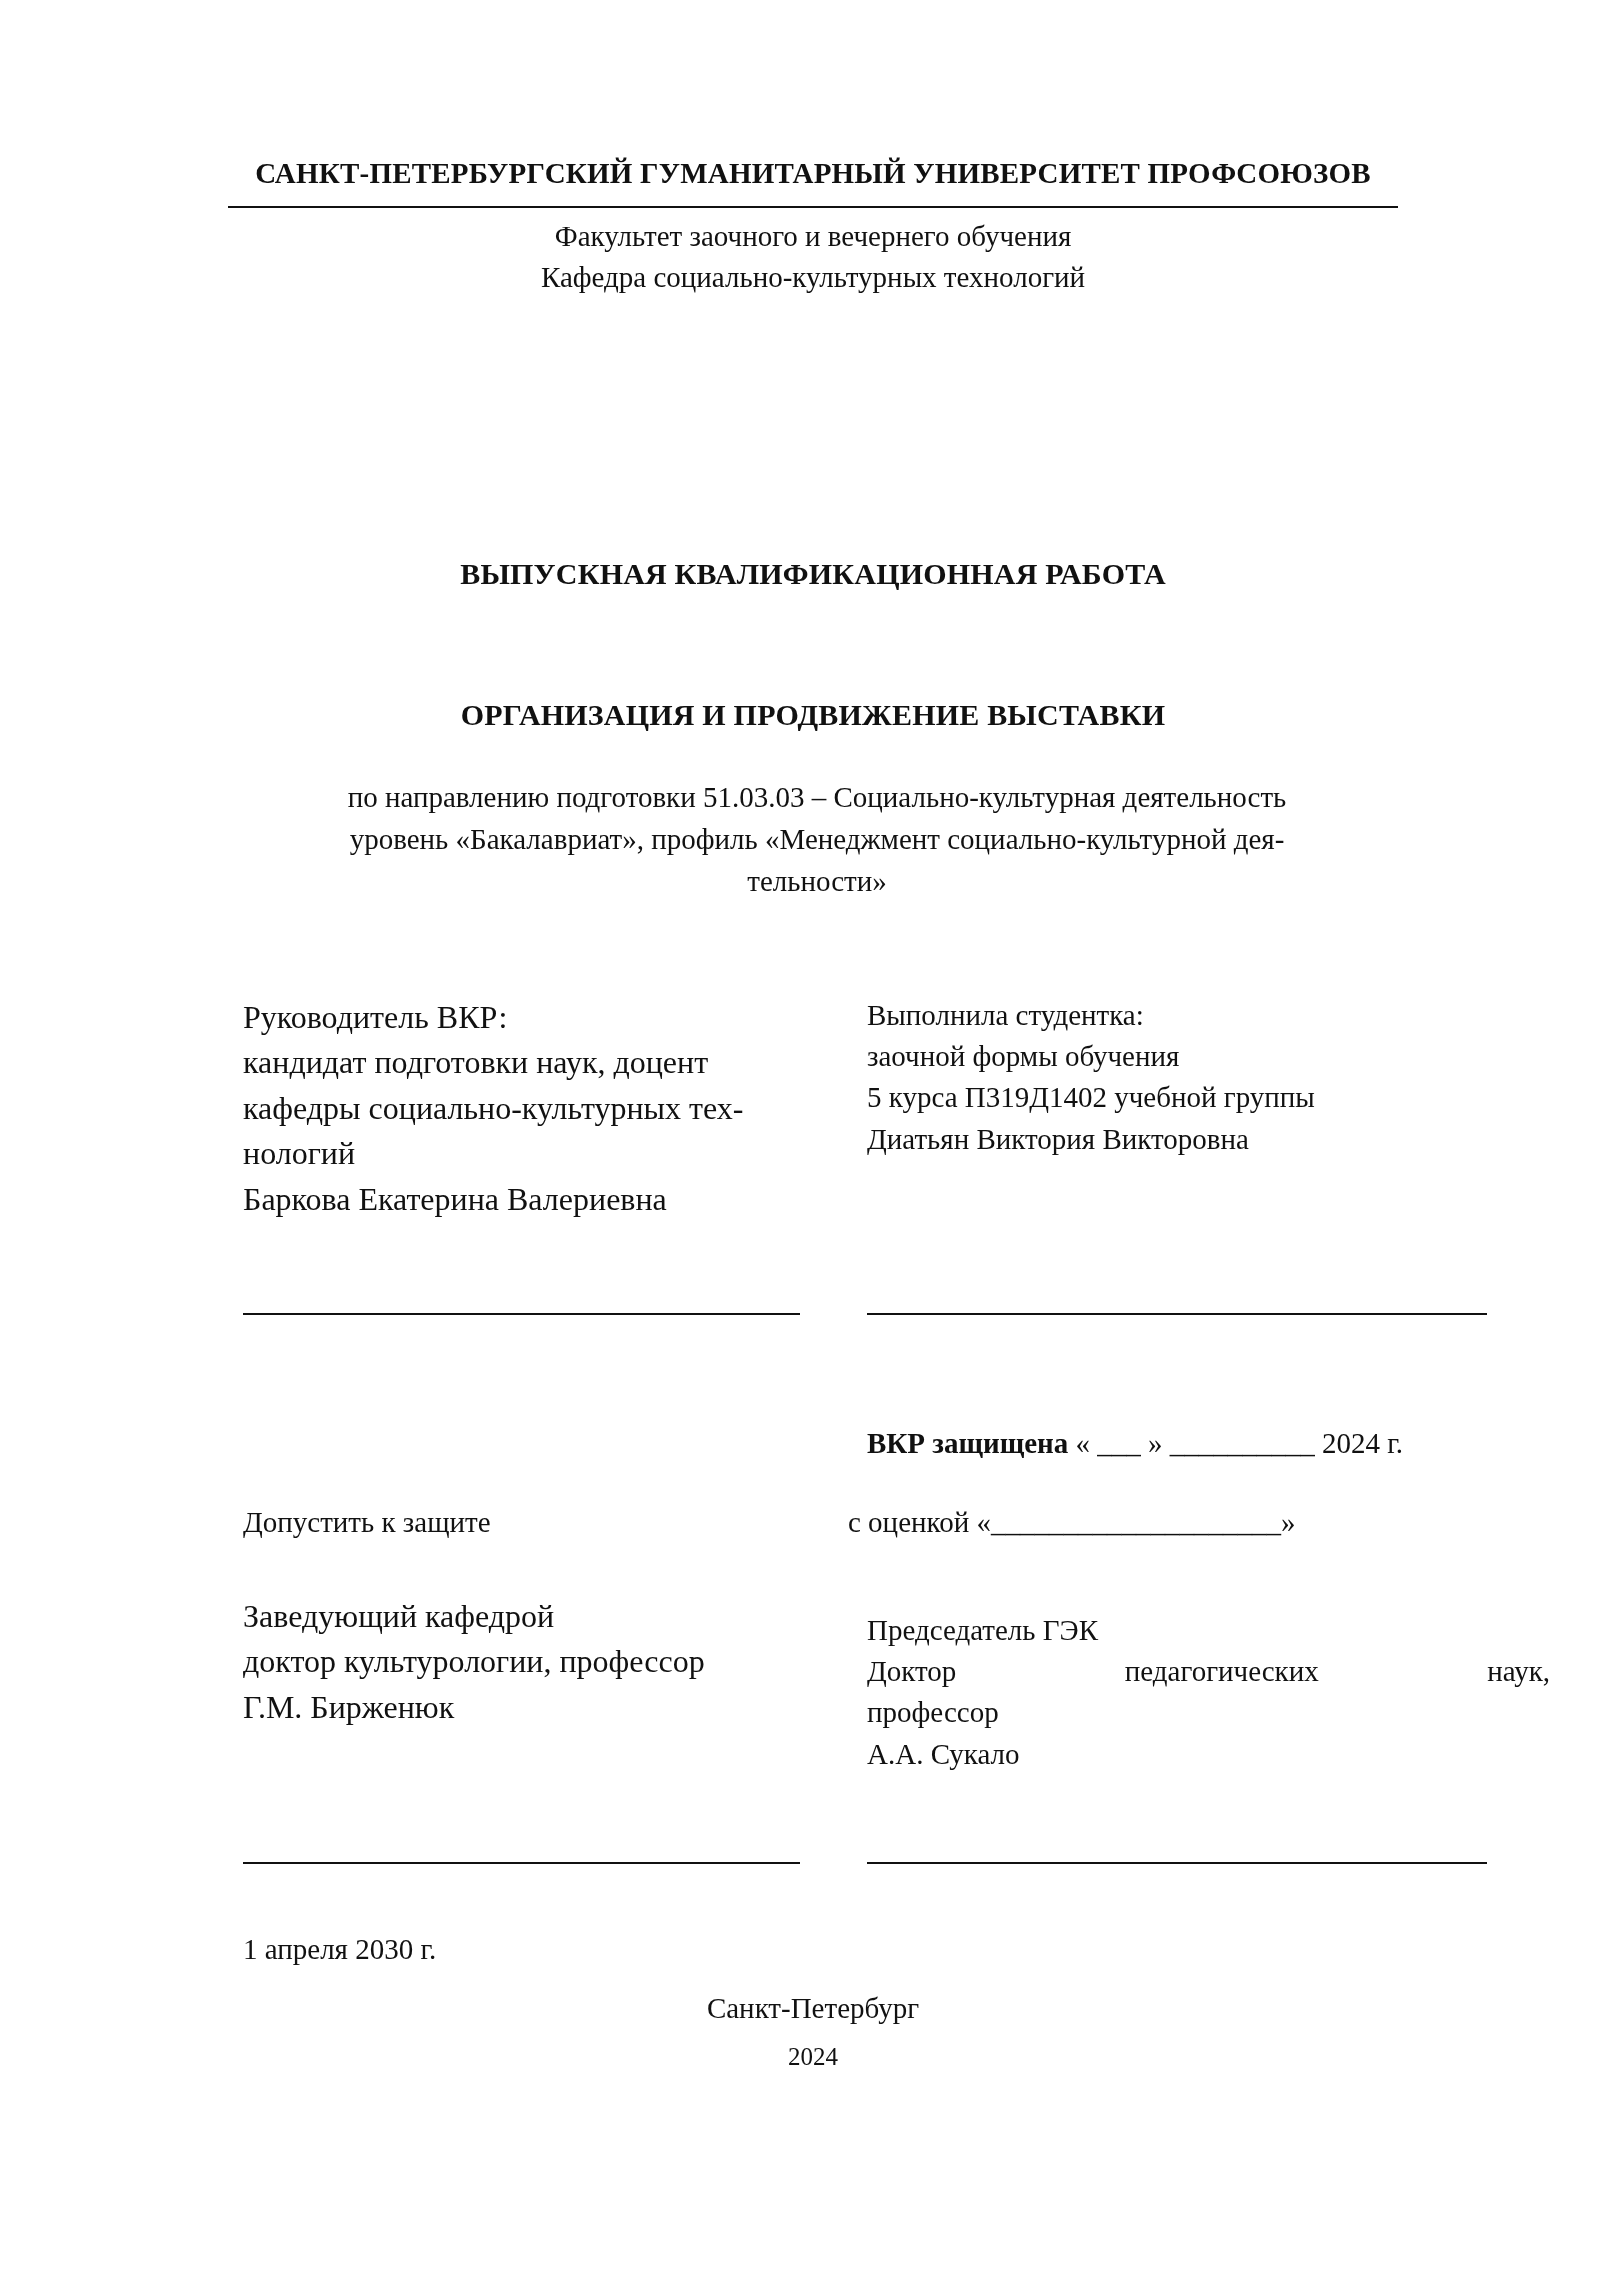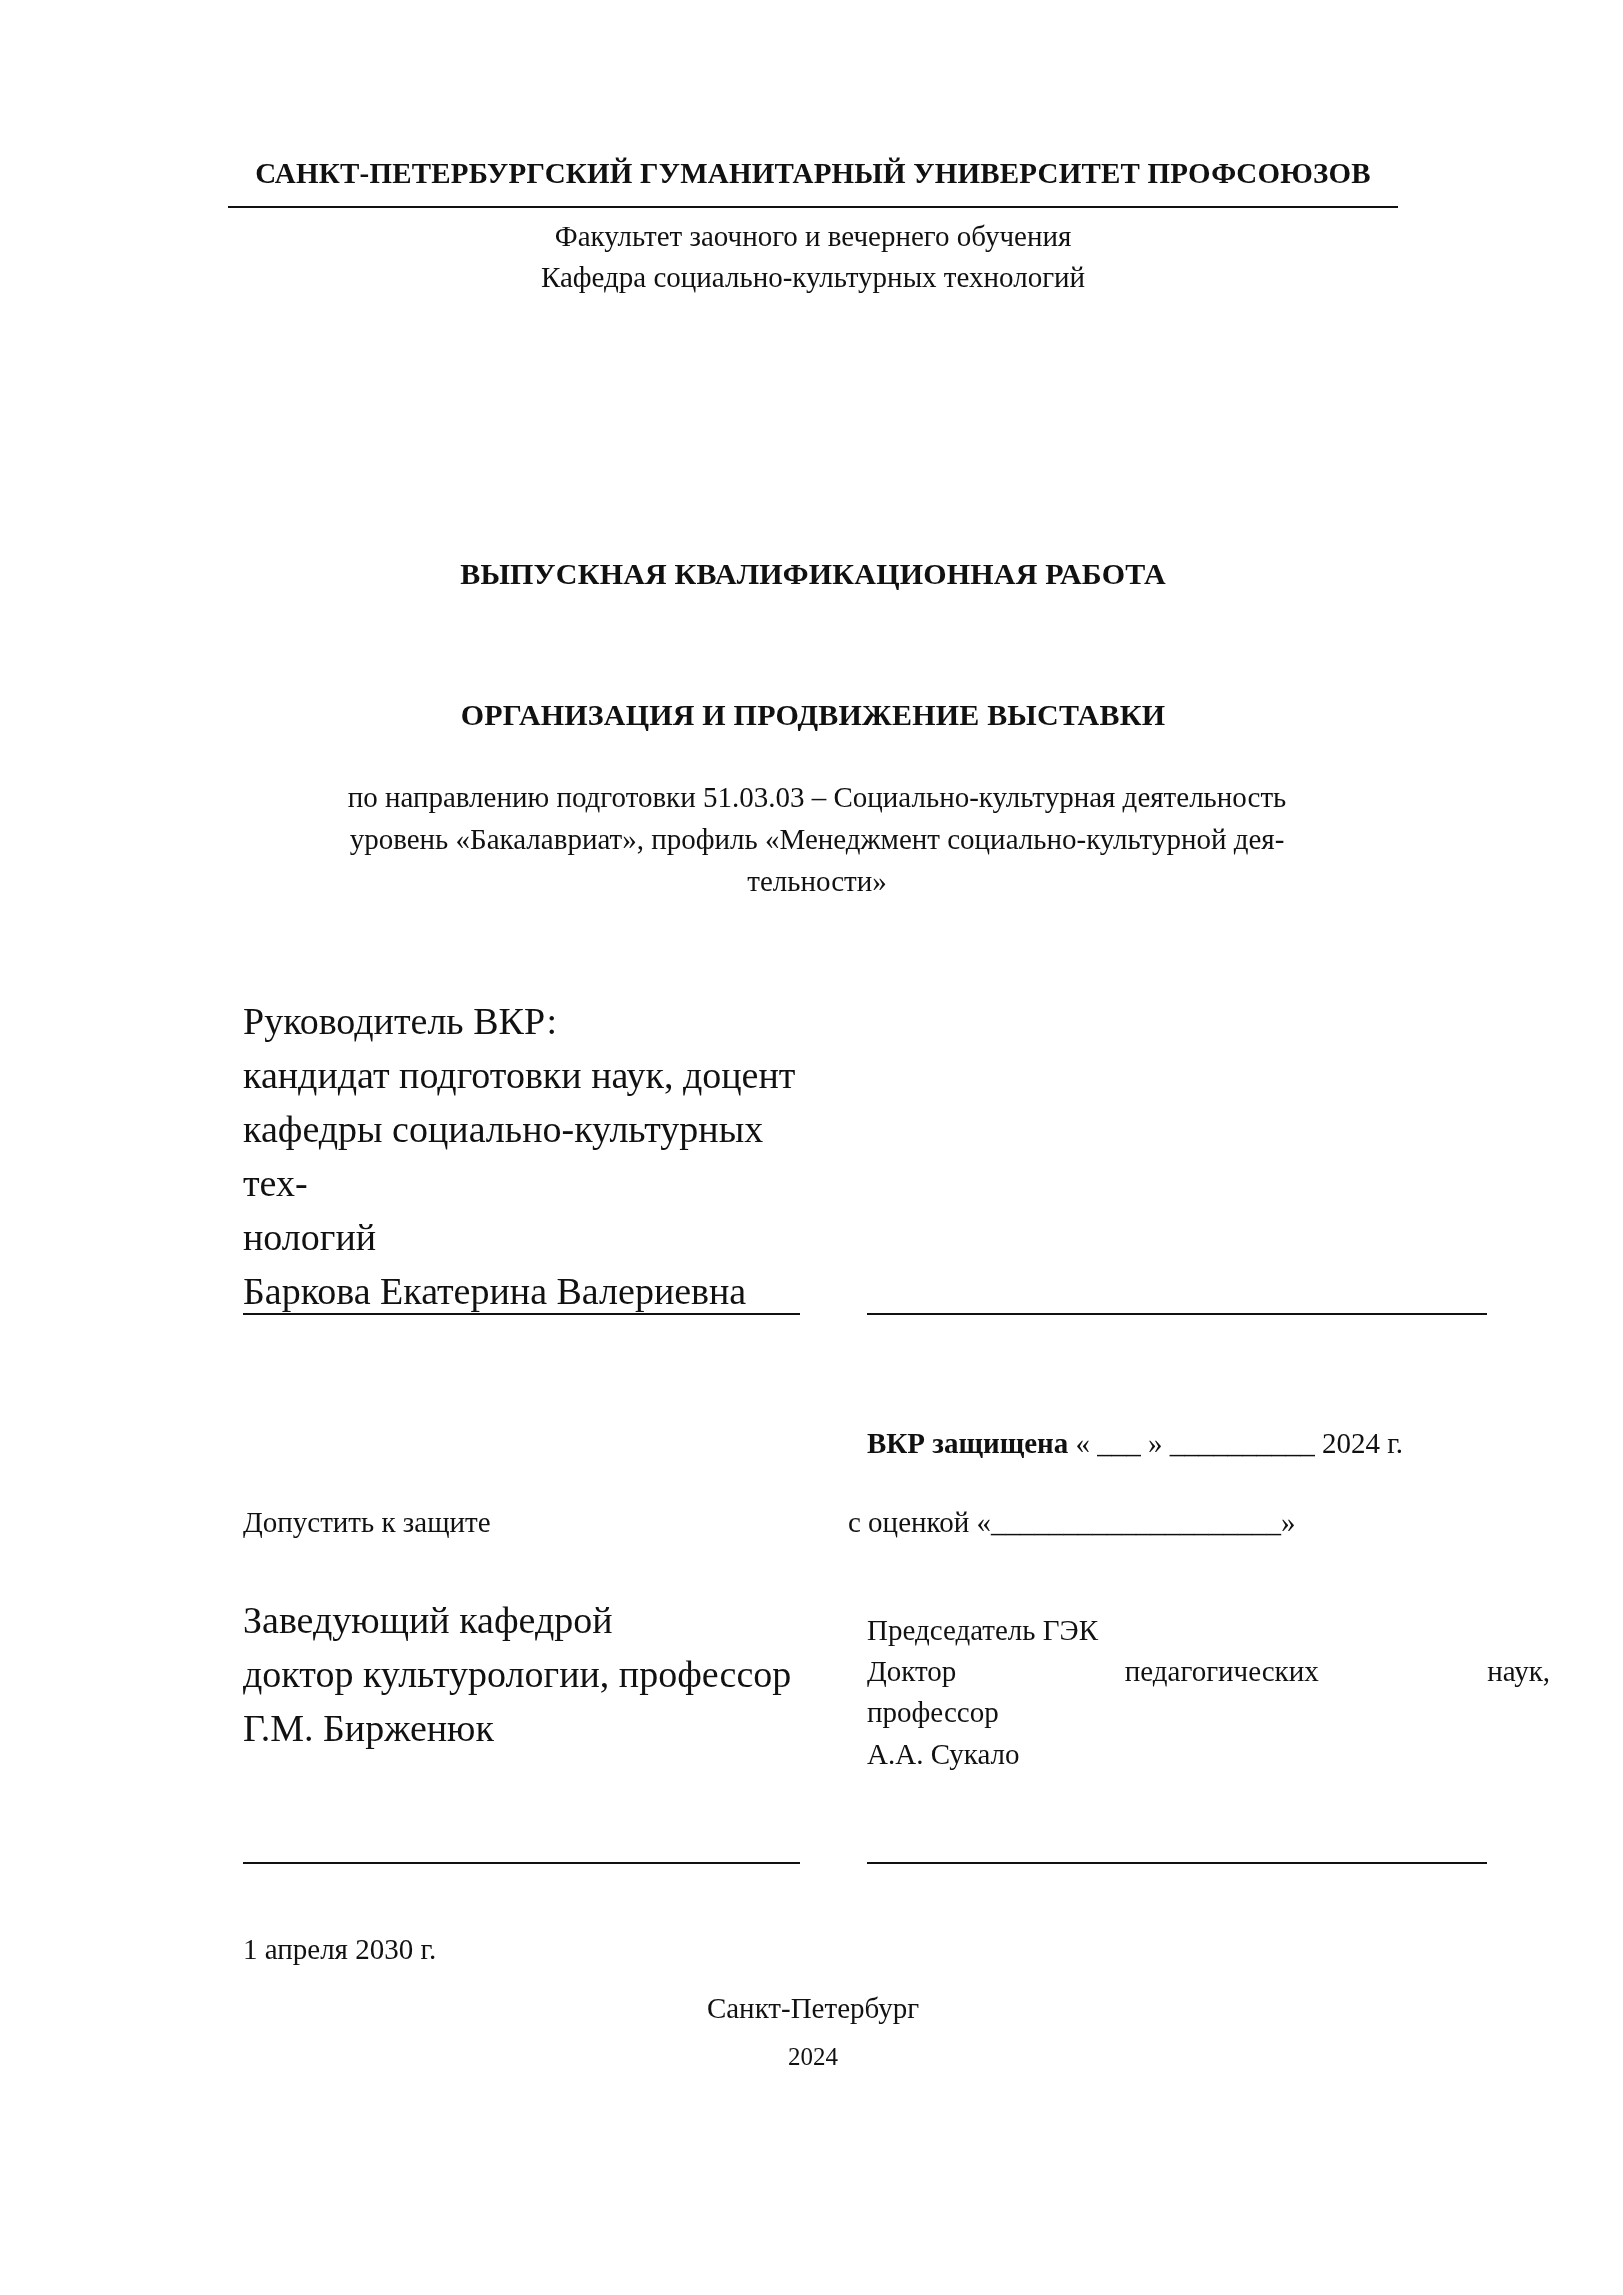--- a/index.html
+++ b/index.html
@@ -84,21 +84,21 @@
     font-size: 29px;
     line-height: 1.44;
     margin-top: 23px;
   }
 
   
   .col-left {
     position: absolute;
     left: 243px;
     width: 581px;
-    font-size: 38px;
+    font-size: 32px;
     line-height: 1.42;
   }
   .col-right {
     position: absolute;
     left: 867px;
     width: 691px;
     font-size: 29px;
     line-height: 1.42;
   }
   .block-supervisor { top: 995px; }
@@ -193,20 +193,26 @@
   </div>
 
   <div class="col-left block-supervisor">
     <div>Руководитель ВКР:</div>
     <div>кандидат подготовки наук, доцент</div>
     <div>кафедры социально-культурных тех-</div>
     <div>нологий</div>
     <div>Баркова Екатерина Валериевна</div>
   </div>
 
+  <div class="col-right block-student">
+    <div>Выполнила студентка:</div>
+    <div>заочной формы обучения</div>
+    <div>5 курса П319Д1402 учебной группы</div>
+    <div>Диатьян Виктория Викторовна</div>
+  </div>
 
   <div class="rule rule-left"></div>
   <div class="rule rule-right"></div>
 
   <div class="defended">
     <span class="nowrap" style="font-weight:bold">ВКР защищена</span>
     <span class="nowrap">« ___ » __________</span>
     <span class="nowrap">2024 г.</span>
   </div>
 

